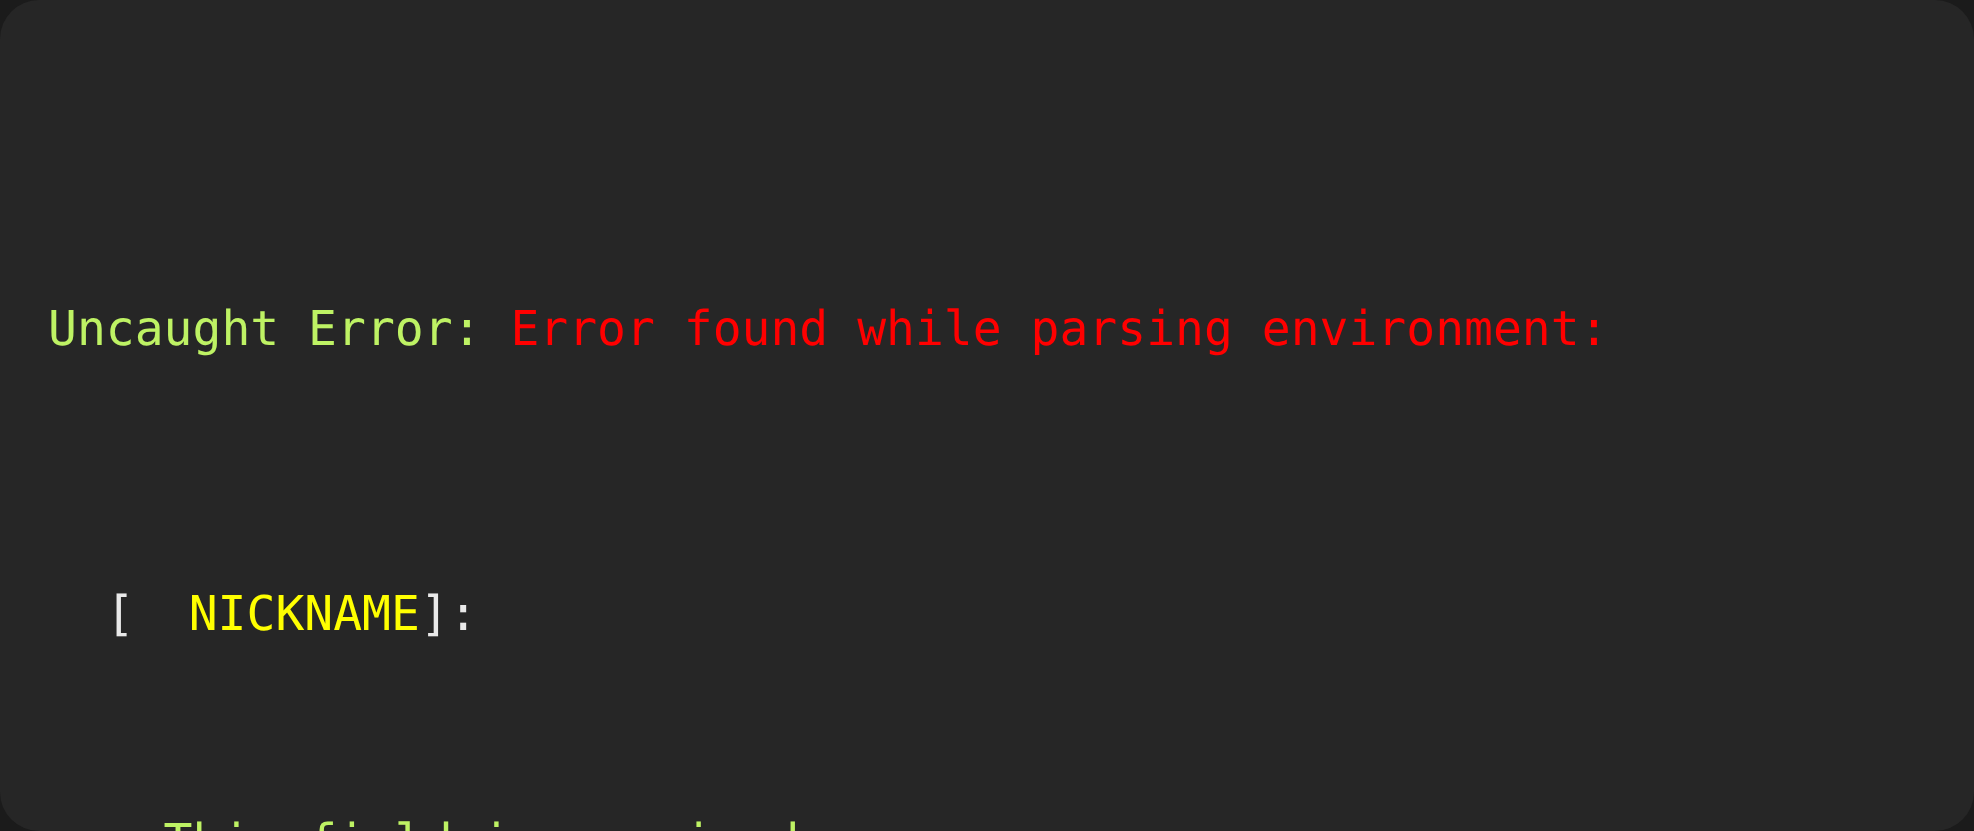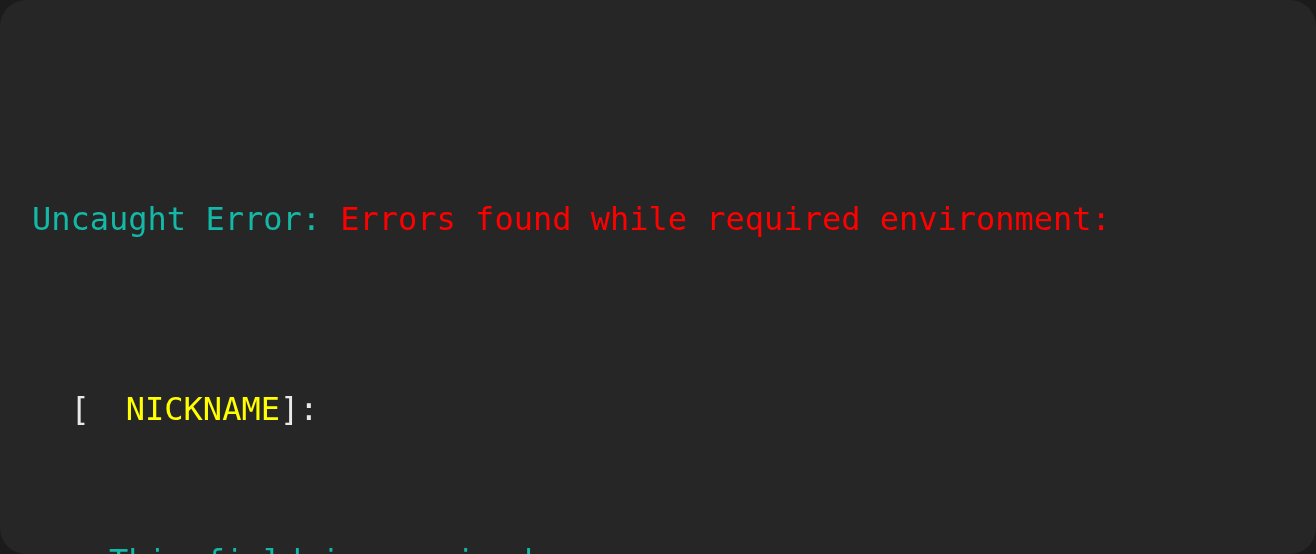--- a/index.html
+++ b/index.html
@@ -31,32 +31,32 @@
     letter-spacing: 0;
     -webkit-font-smoothing: antialiased;
   }
 
   .line {
     height: 38px;
     white-space: pre;
   }
 
   .tok { white-space: pre; }
-  .tok-plain   { color: #14b8a6; margin-top: 44px; }
+  .tok-plain   { color: #bef264; margin-top: 44px; }
   .tok-red     { color: #ff0000; }
   .tok-yellow  { color: #ffff00; margin-left: 36px; }
   .tok-bracket { color: #e9e9e9; }
 </style>
 </head>
 <body>
 
 <div id="terminal-panel">
 
   
-  <div class="line"><span class="tok tok-plain">Uncaught Error: </span><span class="tok tok-red">Errors found while required environment:</span></div>
+  <div class="line"><span class="tok tok-plain">Uncaught Error: </span><span class="tok tok-red">Error found while parsing environment:</span></div>
 
   
   <div class="line"><span class="tok tok-plain">  </span><span class="tok tok-bracket">[</span><span class="tok tok-yellow">NICKNAME</span><span class="tok tok-bracket">]:</span></div>
 
   <div class="line"><span class="tok tok-plain">    </span><span class="tok tok-plain">This field is required.</span></div>
 
   
 
   
 

